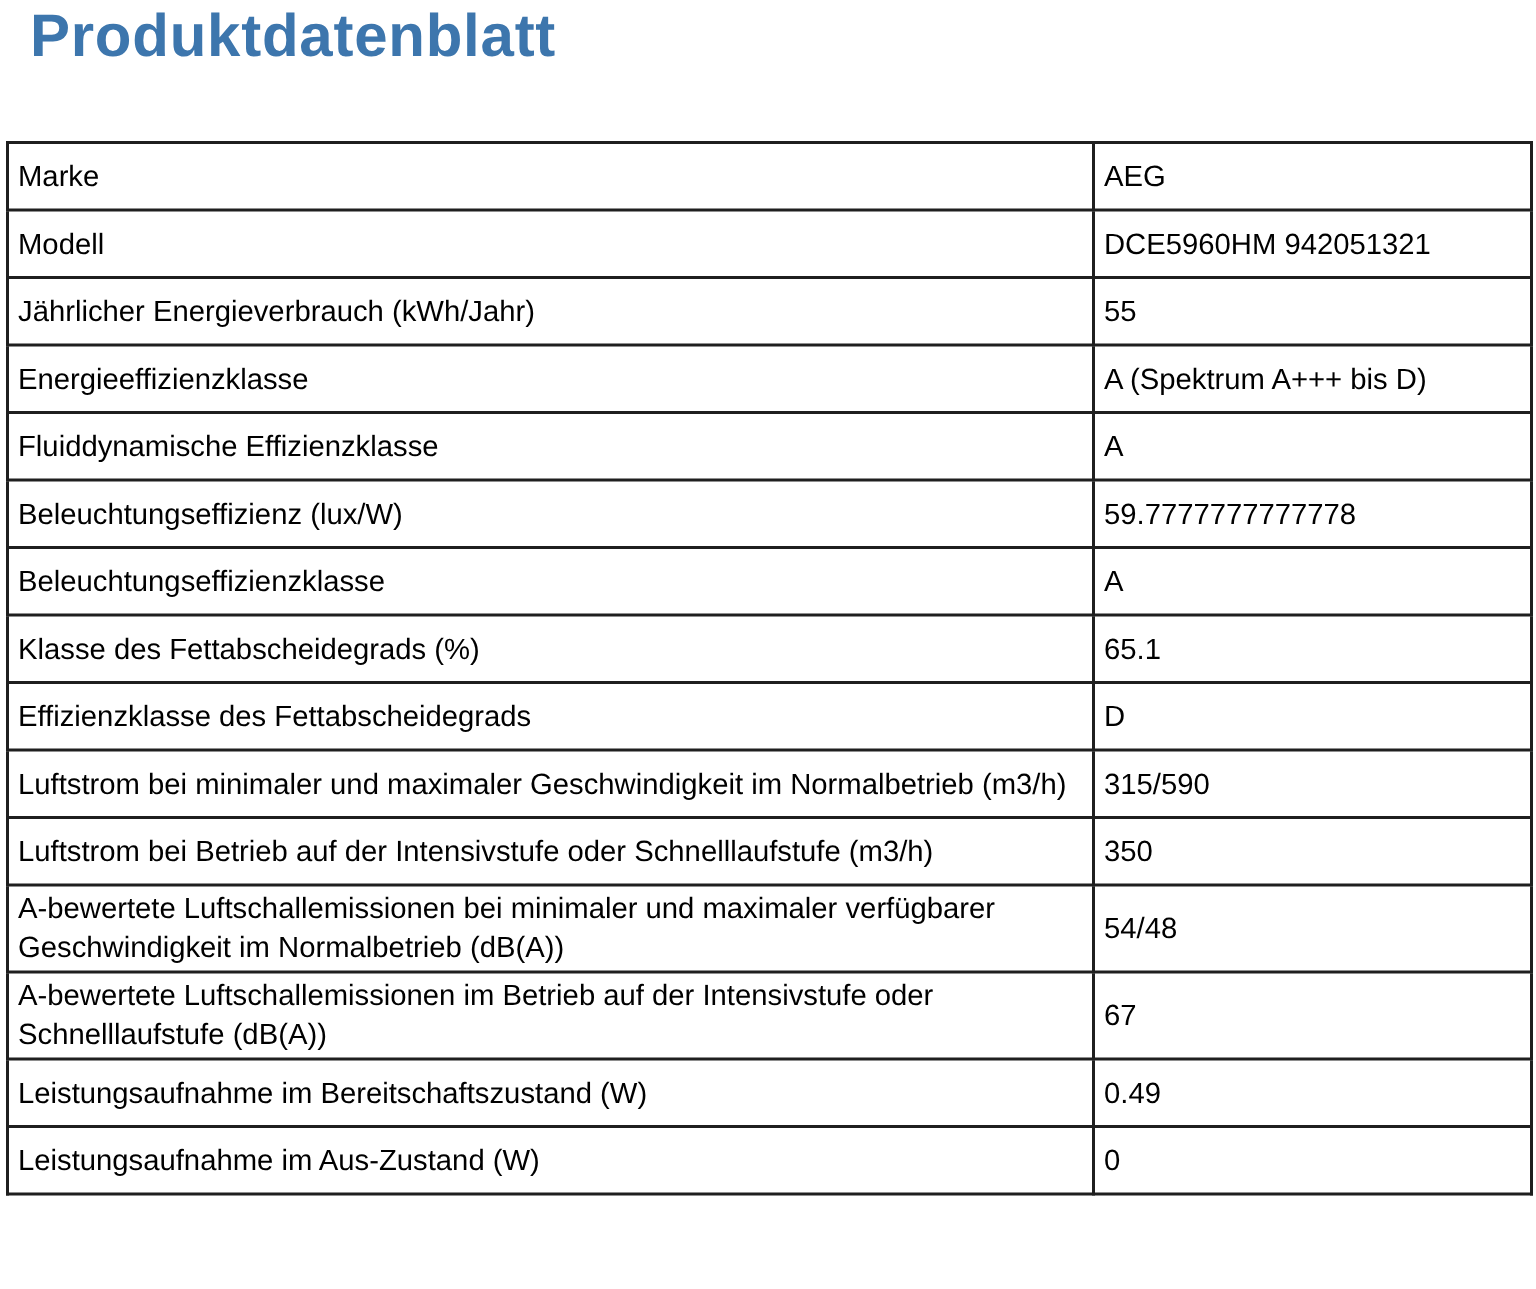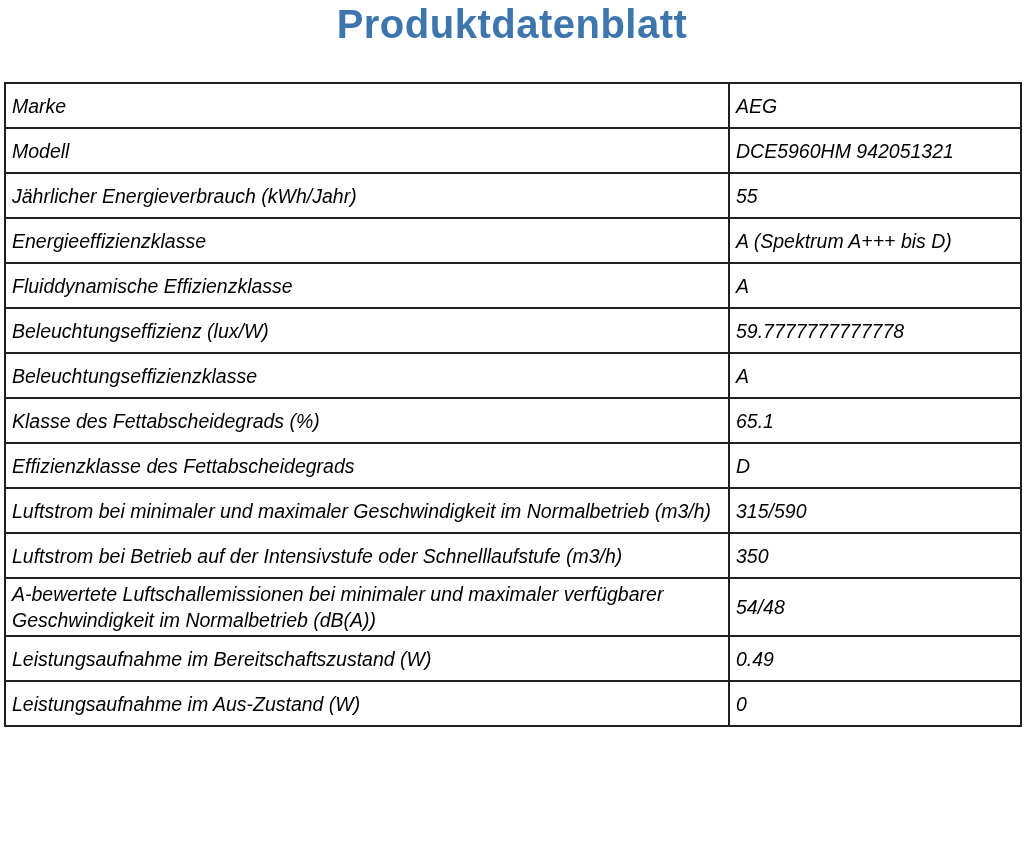--- a/index.html
+++ b/index.html
@@ -14,34 +14,34 @@
     overflow: hidden;
   }
   .page {
     width: 1024px;
     height: 859px;
   }
   .page-title {
     margin: 0;
     padding-top: 2px;
     height: 82px;
-    text-align: center;
+    text-align: left;
     font-family: "Liberation Sans", sans-serif;
     font-size: 40px;
     font-weight: 800;
     letter-spacing: 0.5px;
     color: var(--accent, #3d76ad);
+    padding-left: 20px;
   }
   table.datasheet {
     border-collapse: collapse;
     table-layout: fixed;
     width: 1016px;
-    margin: 0 4px;
+    margin: 12px 4px;
     border: 2px solid var(--border, #1f1f1f);
-    font-style: italic;
   }
   table.datasheet td {
     border: 2px solid var(--border, #1f1f1f);
     font-size: 19.5px;
     line-height: 26px;
     height: 45px;
     padding: 2px 6px;
     vertical-align: middle;
     overflow: hidden;
   }
@@ -102,20 +102,24 @@
         </tr>
         <tr>
           <td class="label-cell">Luftstrom bei Betrieb auf der Intensivstufe oder Schnelllaufstufe (m3/h)</td>
           <td class="value-cell">350</td>
         </tr>
         <tr>
           <td class="label-cell">A-bewertete Luftschallemissionen bei minimaler und maximaler verfügbarer Geschwindigkeit im Normalbetrieb (dB(A))</td>
           <td class="value-cell">54/48</td>
         </tr>
         <tr>
+          <td class="label-cell">A-bewertete Luftschallemissionen im Betrieb auf der Intensivstufe oder Schnelllaufstufe (dB(A))</td>
+          <td class="value-cell">67</td>
+        </tr>
+        <tr>
           <td class="label-cell">Leistungsaufnahme im Bereitschaftszustand (W)</td>
           <td class="value-cell">0.49</td>
         </tr>
         <tr>
           <td class="label-cell">Leistungsaufnahme im Aus-Zustand (W)</td>
           <td class="value-cell">0</td>
         </tr>
       </tbody>
   </table>
 </div>

